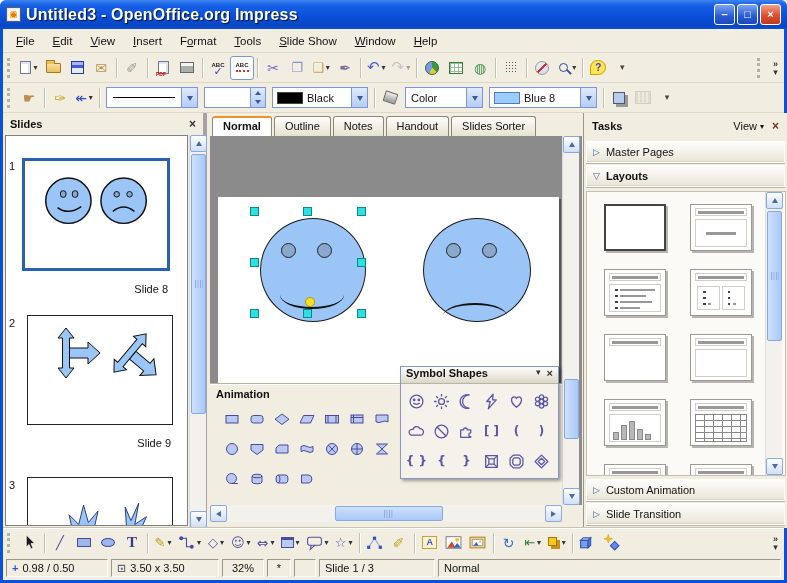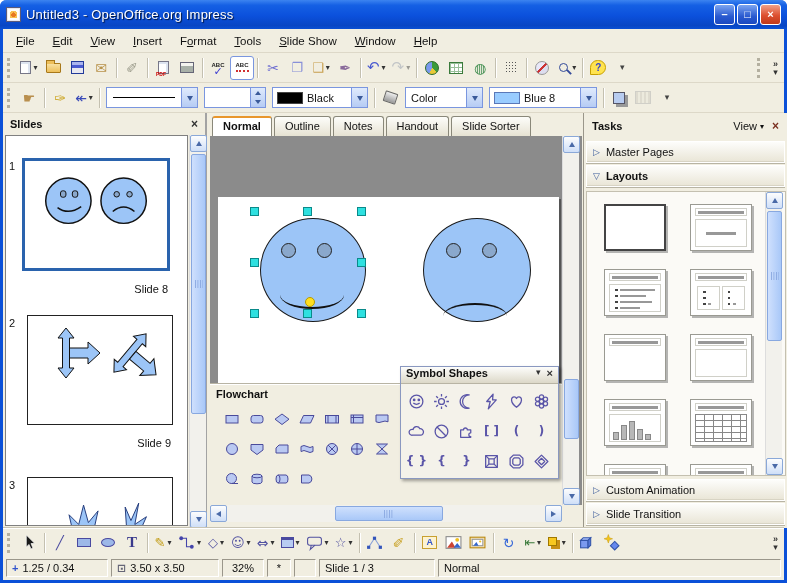--- a/index.html
+++ b/index.html
@@ -9,21 +9,21 @@
     border-left:3px solid #0b50d8;border-right:3px solid #0b50d8;border-bottom:3px solid #0b50d8;
     border-radius:7px 7px 0 0}
   
   #titlebar{position:absolute;left:-3px;top:0;width:787px;height:29px;border-radius:6px 6px 0 0;
     background:linear-gradient(180deg,#3c84f0 0%,#1560e4 18%,#0b50dc 55%,#0846c4 88%,#0a50d4 100%);
     display:flex;align-items:center;padding:0 6px;color:#fff}
   .app-icon{width:15px;height:15px;margin-right:5px;background:#fdfdfd;border:1px solid #5a5a7a;
     box-shadow:inset 0 0 0 1px #e8e8f0;position:relative}
   .app-icon::after{content:"";position:absolute;left:3px;top:3px;width:7px;height:7px;
     background:radial-gradient(circle at 50% 55%,#e87820 0 45%,#f8c050 46% 80%,transparent 81%)}
-  #title-text{font-size:13px;font-weight:normal;text-shadow:1px 1px 1px #013;letter-spacing:.2px;flex:1}
+  #title-text{font-size:16px;font-weight:bold;text-shadow:1px 1px 1px #013;letter-spacing:.2px;flex:1}
   .wbtns{display:flex;gap:2px}
   .wbtn{width:21px;height:21px;border:1px solid #fff;border-radius:3px;color:#fff;font-weight:bold;
     font-size:11px;line-height:18px;text-align:center;background:linear-gradient(#7ba4f0,#2a5ad0 60%,#1a48c0)}
   .wbtn.close{background:linear-gradient(#f0a088,#dd5030 55%,#c03818)}
   
   #menubar{position:absolute;left:0;top:29px;width:781px;height:24px;display:flex;align-items:center;
     padding-left:4px;background:#f1eee1;border-bottom:1px solid #ddd8c8;font-size:11.5px}
   .menu-item{padding:3px 9px}
   .menu-item u{text-decoration:underline}
   
@@ -95,21 +95,21 @@
   .spin .sbtns i::after{content:"";width:0;height:0;border:3px solid transparent}
   .spin .sbtns i.up::after{border-bottom:4px solid #3a5a9a;margin-top:-3px}
   .spin .sbtns i.dn::after{border-top:4px solid #3a5a9a;margin-bottom:-3px}
   
   .chev{margin-left:auto;display:flex;align-items:center}
   .chev .cc{display:flex;flex-direction:column;align-items:center;font-size:9px;line-height:8px;
     color:#333;padding:0 6px;font-weight:bold}
   
   #main{position:absolute;left:0;top:113px;width:781px;height:415px;display:flex}
   #slides-panel{position:absolute;left:0;top:0;width:204px;height:415px;background:#f1eee1;
-    border-right:2px solid #a3a3a3}
+    border-right:4px solid #a3a3a3}
   .panel-head{height:22px;display:flex;align-items:center;padding:0 7px;font-weight:bold}
   .panel-close{margin-left:auto;font-weight:bold;color:#333;font-size:12px}
   #slides-list{position:absolute;left:2px;top:22px;width:183px;height:391px;background:#fff;
     border:1px solid #808080;overflow:hidden}
   .slide-thumb{position:absolute;background:#fff;border:1px solid #222}
   .slide-thumb.sel{border:3px solid #2a63ad}
   .slide-thumb svg{width:100%;height:100%;display:block}
   .slide-num{position:absolute;font-size:11px}
   .slide-label{position:absolute;font-size:11px}
   
@@ -430,21 +430,21 @@
         <span class="sbtn dn" style="left:0;bottom:0"></span>
       </div>
     </div>
 
     <div id="center">
       <div id="tabs">
           <span class="tab active">Normal</span>
           <span class="tab">Outline</span>
           <span class="tab">Notes</span>
           <span class="tab">Handout</span>
-          <span class="tab">Slide Sorter</span>
+          <span class="tab">Slides Sorter</span>
         </div>
       <div id="workspace">
         <div id="slide-canvas">
           <div class="face" style="left:42px;top:21px">
             <span class="eye" style="left:20px;top:24px"></span>
             <span class="eye" style="left:56px;top:24px"></span>
             <span class="smile"></span>
           </div>
           <div class="face" style="left:205px;top:21px;width:108px">
             <span class="eye" style="left:22px;top:24px"></span>
@@ -458,21 +458,21 @@
               <span class="handle" style="left: 32px; top: 61px;"></span>
               <span class="handle" style="left: 139px; top: 61px;"></span>
               <span class="handle" style="left: 32px; top: 112px;"></span>
               <span class="handle" style="left: 85px; top: 112px;"></span>
               <span class="handle" style="left: 139px; top: 112px;"></span>
               <span class="adj-handle" style="left: 87px; top: 100px;"></span>
             </div>
         </div>
 
         <div id="flowchart-panel">
-          <div id="flowchart-title">Flowchart</div>
+          <div id="flowchart-title">Animation</div>
           <div id="flow-grid">
               <span class="shape-btn" style="left: 10px; top: 22px;">
                 <svg viewBox="0 0 16 16" class="flow">
                   <rect x="2" y="4.5" width="12" height="7.5"></rect>
                 </svg>
               </span>
               <span class="shape-btn" style="left: 35px; top: 22px;">
                 <svg viewBox="0 0 16 16" class="flow">
                   <rect x="2" y="4.5" width="12" height="7.5" rx="2.5"></rect>
                 </svg>
@@ -897,21 +897,21 @@
       <span class="cc">
           <span>»</span>
           <span>▾</span>
         </span>
     </span>
   </div>
 
   <div id="statusbar">
     <span class="scell" style="width:102px">
         <span class="sic" style="color:#3355cc">+</span>
-        <span>1.25 / 0.34</span>
+        <span>0.98 / 0.50</span>
       </span>
     <span class="scell" style="width:108px">
         <span class="sic" style="color:#667">⊡</span>
         <span>3.50 x 3.50</span>
       </span>
     <span class="scell" style="width:42px;justify-content:center">32%</span>
     <span class="scell" style="width:24px;justify-content:center">*</span>
     <span class="scell" style="width:22px"></span>
     <span class="scell" style="width:116px">Slide 1 / 3</span>
     <span class="scell" style="flex:1">Normal</span>

